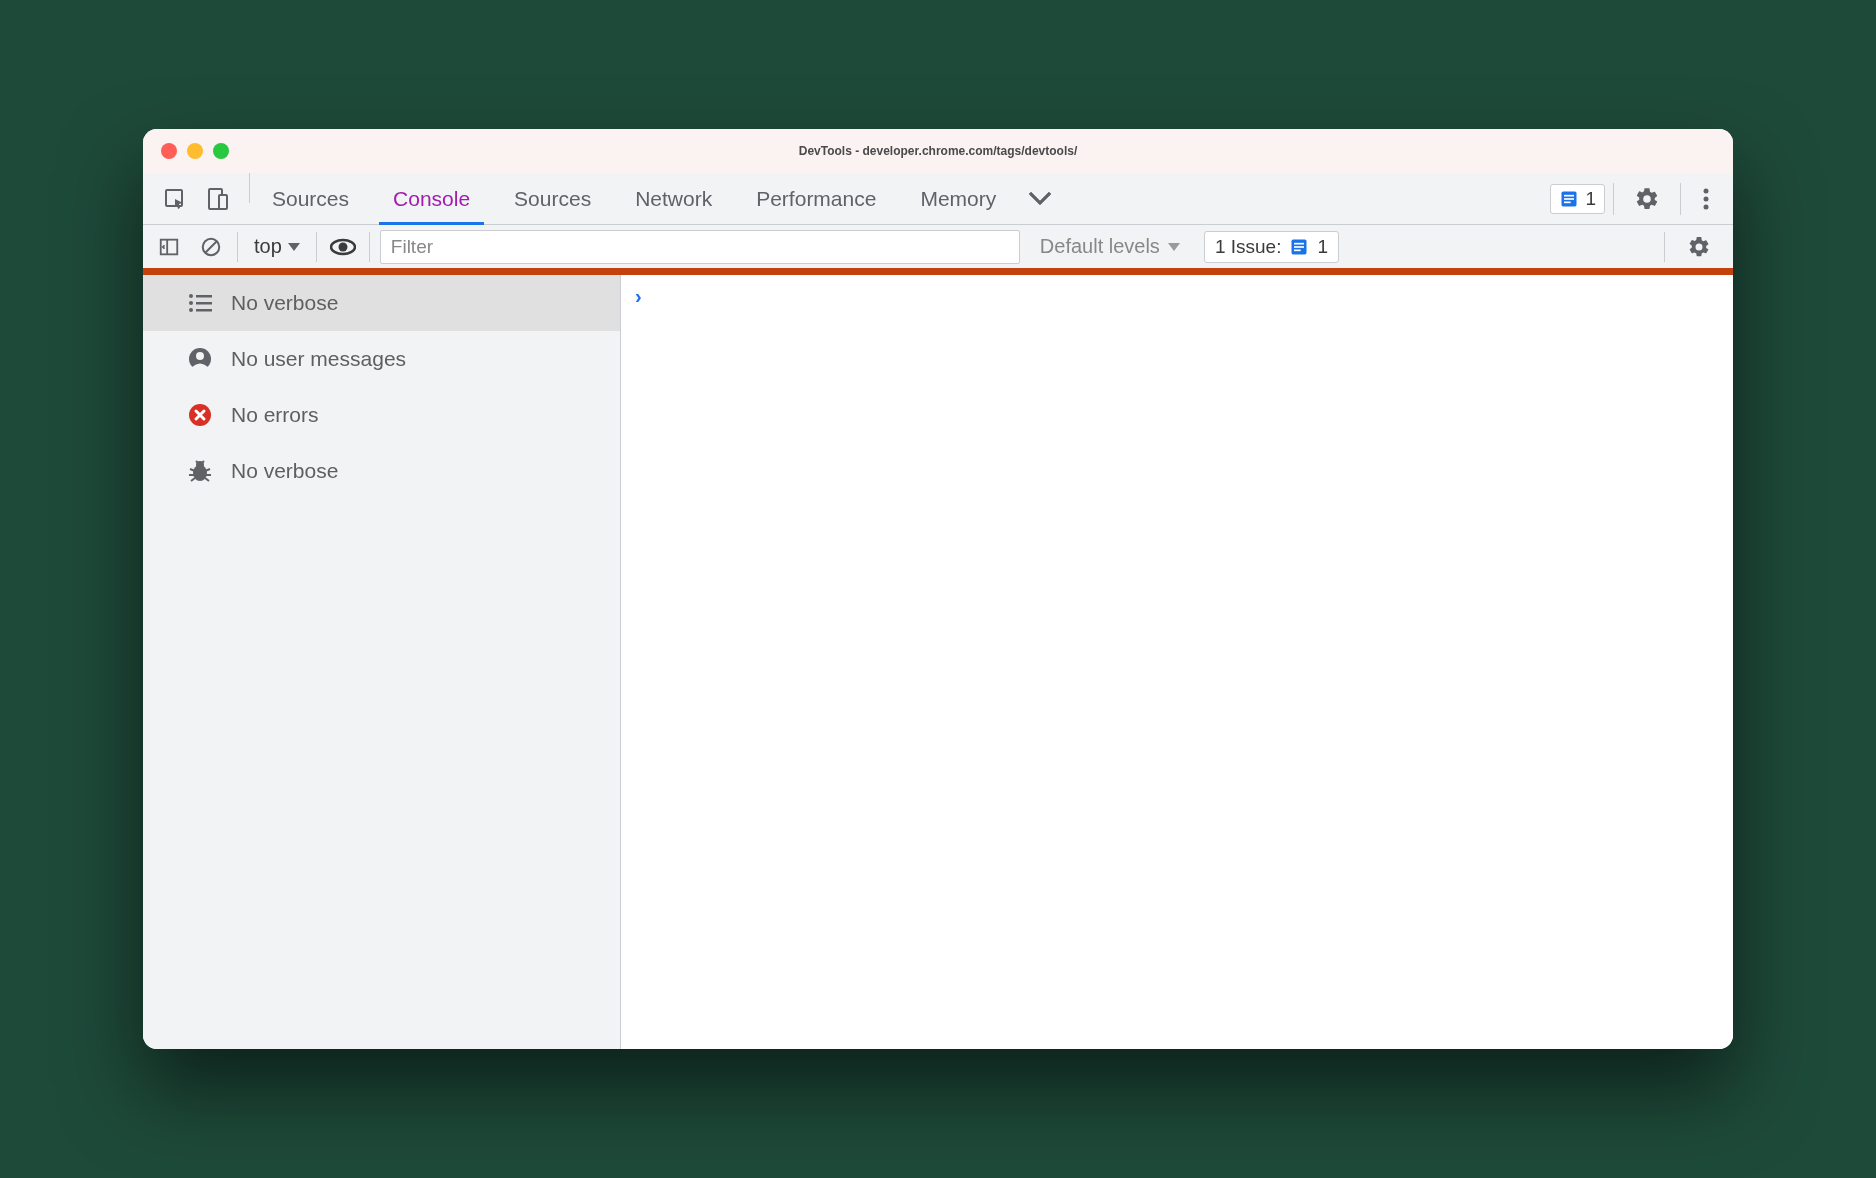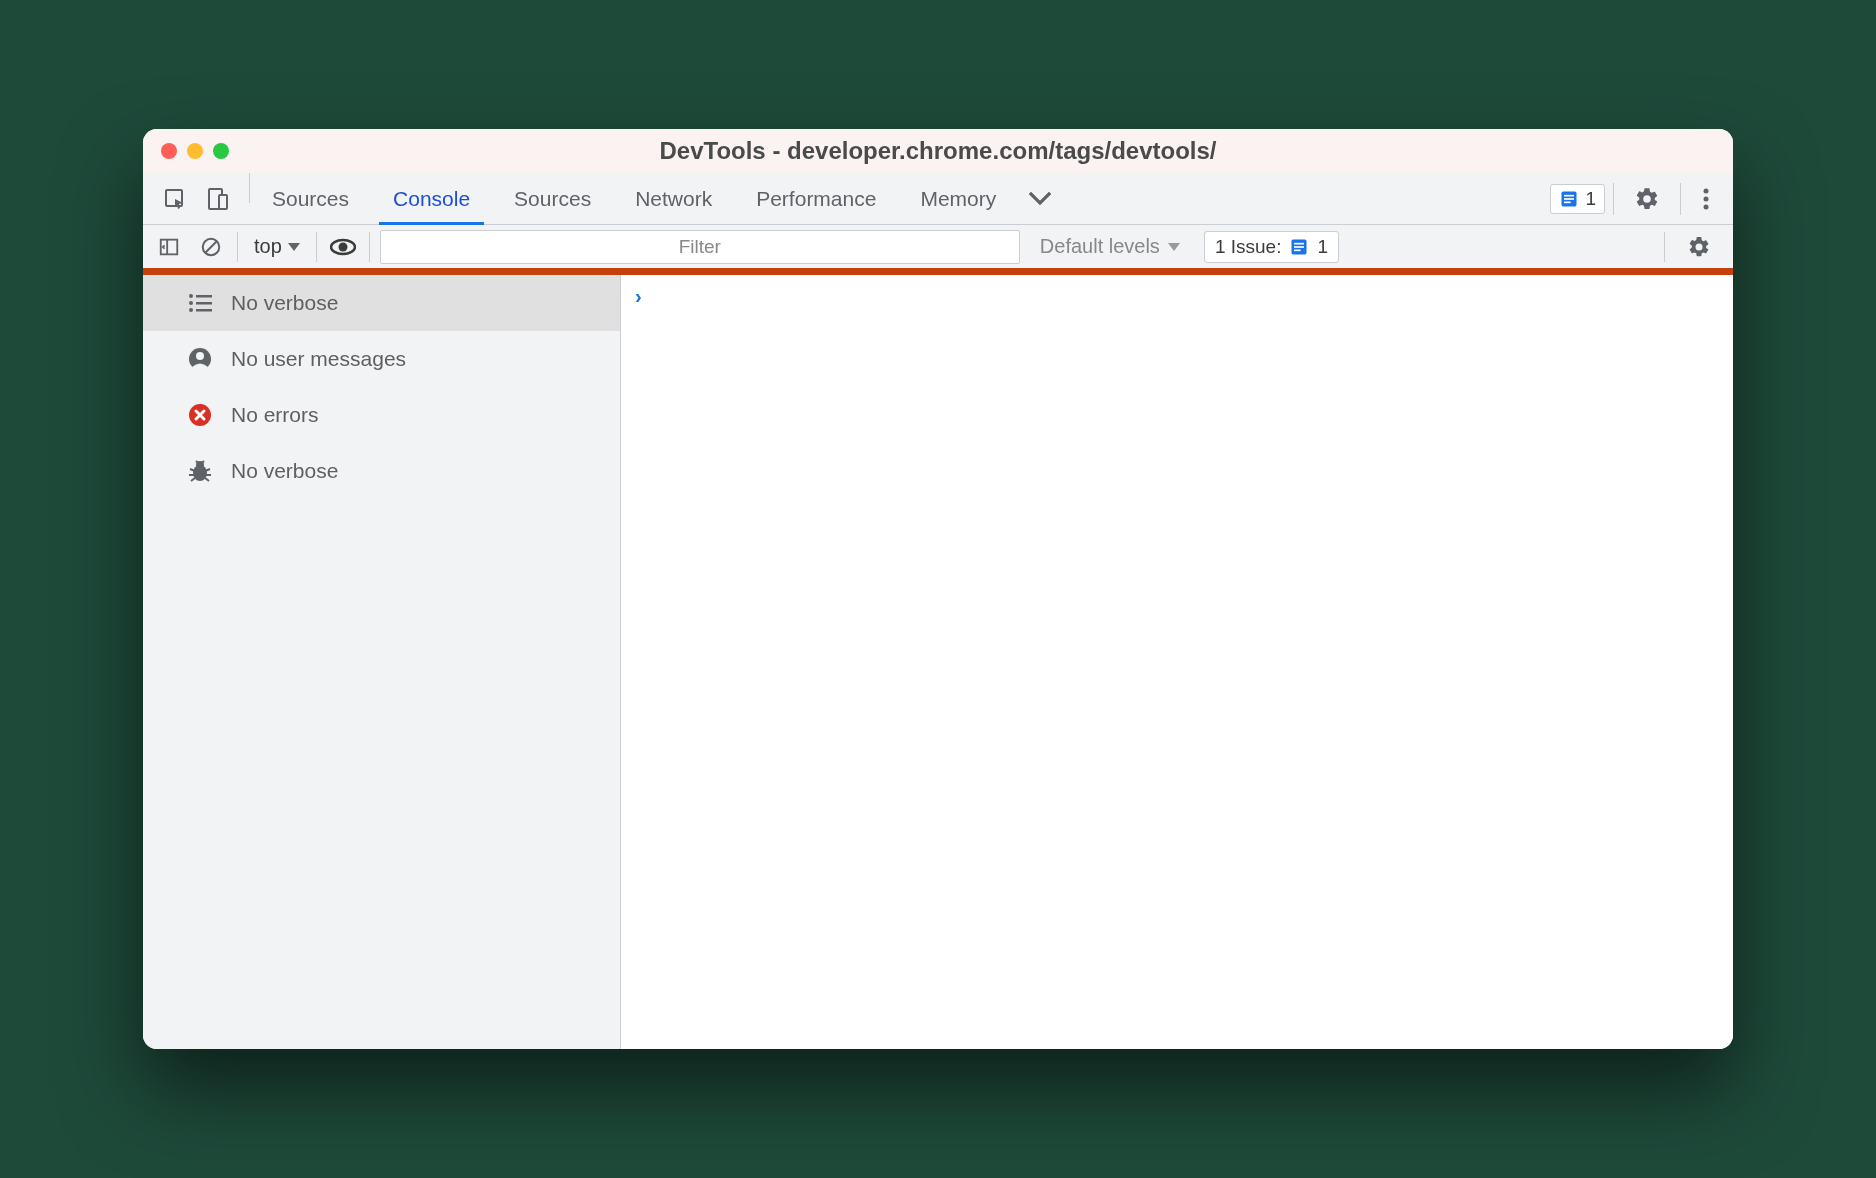--- a/index.html
+++ b/index.html
@@ -38,21 +38,21 @@
     padding-left: 18px;
   }
   .dot { width: 16px; height: 16px; border-radius: 50%; }
   .dot.red { background: #ff5f57; }
   .dot.yellow { background: #febc2e; }
   .dot.green { background: #28c840; }
   .title {
     position: absolute;
     left: 0; right: 0;
     text-align: center;
-    font-size: 24px;
+    font-size: 12px;
     font-weight: 600;
     color: #4a4a4a;
     pointer-events: none;
   }
   
   .tabbar {
     height: 52px;
     background: #f1f3f4;
     border-bottom: 1px solid #cacdd1;
     display: flex;
@@ -80,21 +80,21 @@
   .tab {
     display: flex;
     align-items: center;
     padding: 0 22px;
     font-size: 21px;
     color: #5f6368;
     cursor: pointer;
     position: relative;
   }
   .tab.active {
-    color: #1d4ed8;
+    color: #a21caf;
     font-weight: 500;
   }
   .tab.active::after {
     content: "";
     position: absolute;
     left: 8px; right: 8px; bottom: -1px;
     height: 3px;
     background: #1a73e8;
   }
   .tabbar .spacer { flex: 1; }
@@ -178,21 +178,20 @@
   .filter-input {
     flex: 0 0 640px;
     height: 34px;
     border: 1px solid #cacdd1;
     background: #fff;
     font-size: 19px;
     padding: 0 10px;
     color: #3b3b3b;
     outline: none;
     border-radius:2px;
-    text-align:center;
   }
   .filter-input::placeholder{color:#888;}
   .levels {
     display: flex;
     align-items: center;
     gap: 8px;
     font-size: 20px;
     color: #888;
     cursor: pointer;
     margin-left: 10px;

